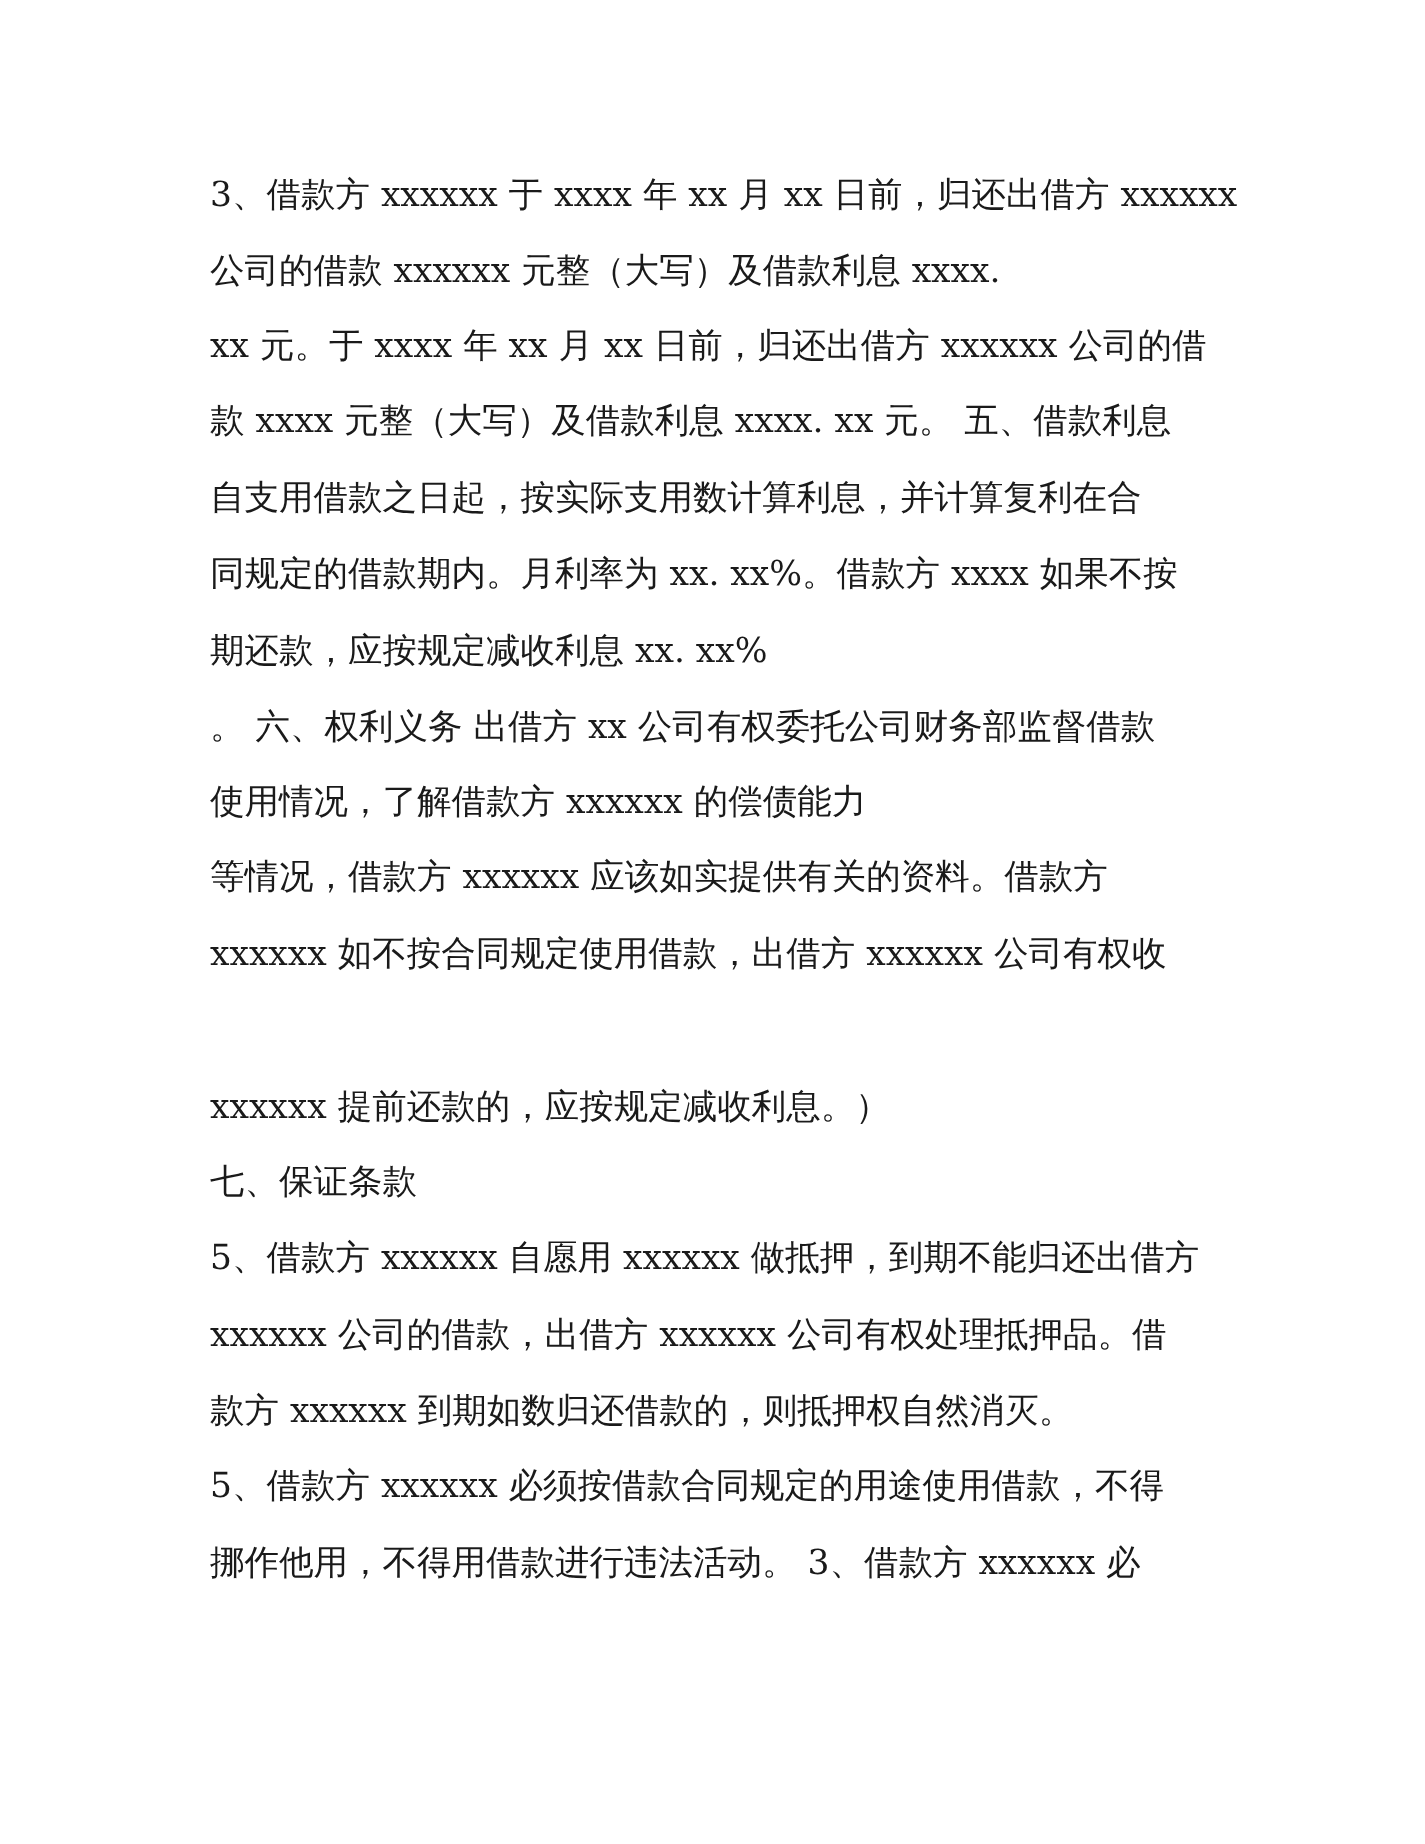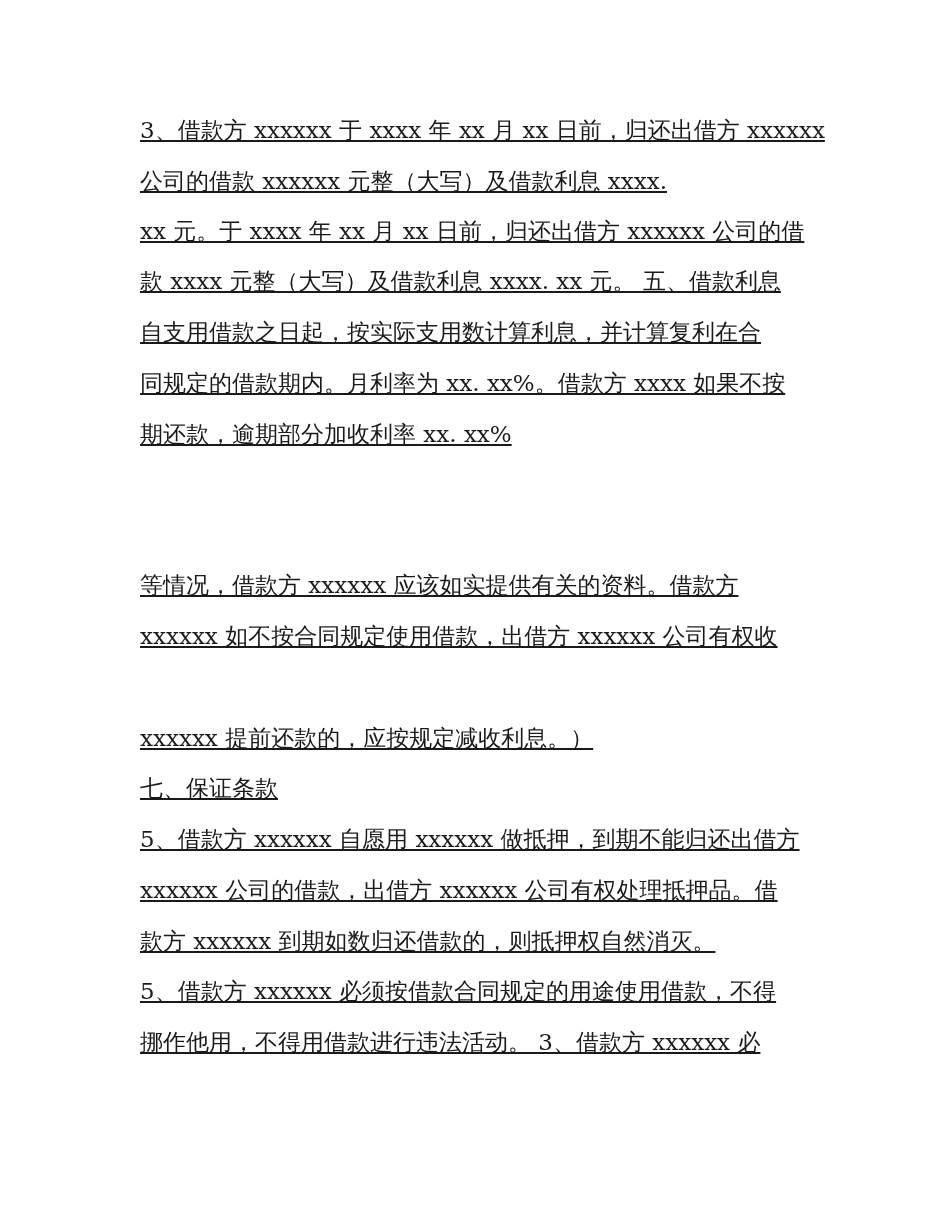--- a/index.html
+++ b/index.html
@@ -22,34 +22,35 @@
     }
     .line {
       position: absolute;
       left: 140px;
       white-space: nowrap;
       font-family: "DejaVu Serif", "Liberation Serif", serif;
       font-size: 23px;
       line-height: 30px;
       color: #1a1a1a;
       letter-spacing: 0px;
-      text-decoration: underline;
     }
   </style>
 </head>
 <body>
 
 <div class="page">
   <div class="line" style="top:115px">3、借款方 xxxxxx 于 xxxx 年 xx 月 xx 日前，归还出借方 xxxxxx</div>
   <div class="line" style="top:166px">公司的借款 xxxxxx 元整（大写）及借款利息 xxxx.</div>
   <div class="line" style="top:266px">款 xxxx 元整（大写）及借款利息 xxxx. xx 元。 五、借款利息</div>
   <div class="line" style="top:216px">xx 元。于 xxxx 年 xx 月 xx 日前，归还出借方 xxxxxx 公司的借</div>
   <div class="line" style="top:317px">自支用借款之日起，按实际支用数计算利息，并计算复利在合</div>
   <div class="line" style="top:368px">同规定的借款期内。月利率为 xx. xx%。借款方 xxxx 如果不按</div>
-  <div class="line" style="top:419px">期还款，逾期部分加收利率 xx. xx%</div>
+  <div class="line" style="top:419px">期还款，应按规定减收利息 xx. xx%</div>
+  <div class="line" style="top:470px">。 六、权利义务 出借方 xx 公司有权委托公司财务部监督借款</div>
+  <div class="line" style="top:520px">使用情况，了解借款方 xxxxxx 的偿债能力</div>
   <div class="line" style="top:570px">等情况，借款方 xxxxxx 应该如实提供有关的资料。借款方</div>
   <div class="line" style="top:621px">xxxxxx 如不按合同规定使用借款，出借方 xxxxxx 公司有权收</div>
   <div class="line" style="top:723px">xxxxxx 提前还款的，应按规定减收利息。）</div>
   <div class="line" style="top:773px">七、保证条款</div>
   <div class="line" style="top:824px">5、借款方 xxxxxx 自愿用 xxxxxx 做抵押，到期不能归还出借方</div>
   <div class="line" style="top:875px">xxxxxx 公司的借款，出借方 xxxxxx 公司有权处理抵押品。借</div>
   <div class="line" style="top:926px">款方 xxxxxx 到期如数归还借款的，则抵押权自然消灭。</div>
   <div class="line" style="top:976px">5、借款方 xxxxxx 必须按借款合同规定的用途使用借款，不得</div>
   <div class="line" style="top:1027px">挪作他用，不得用借款进行违法活动。 3、借款方 xxxxxx 必</div>
 </div>

